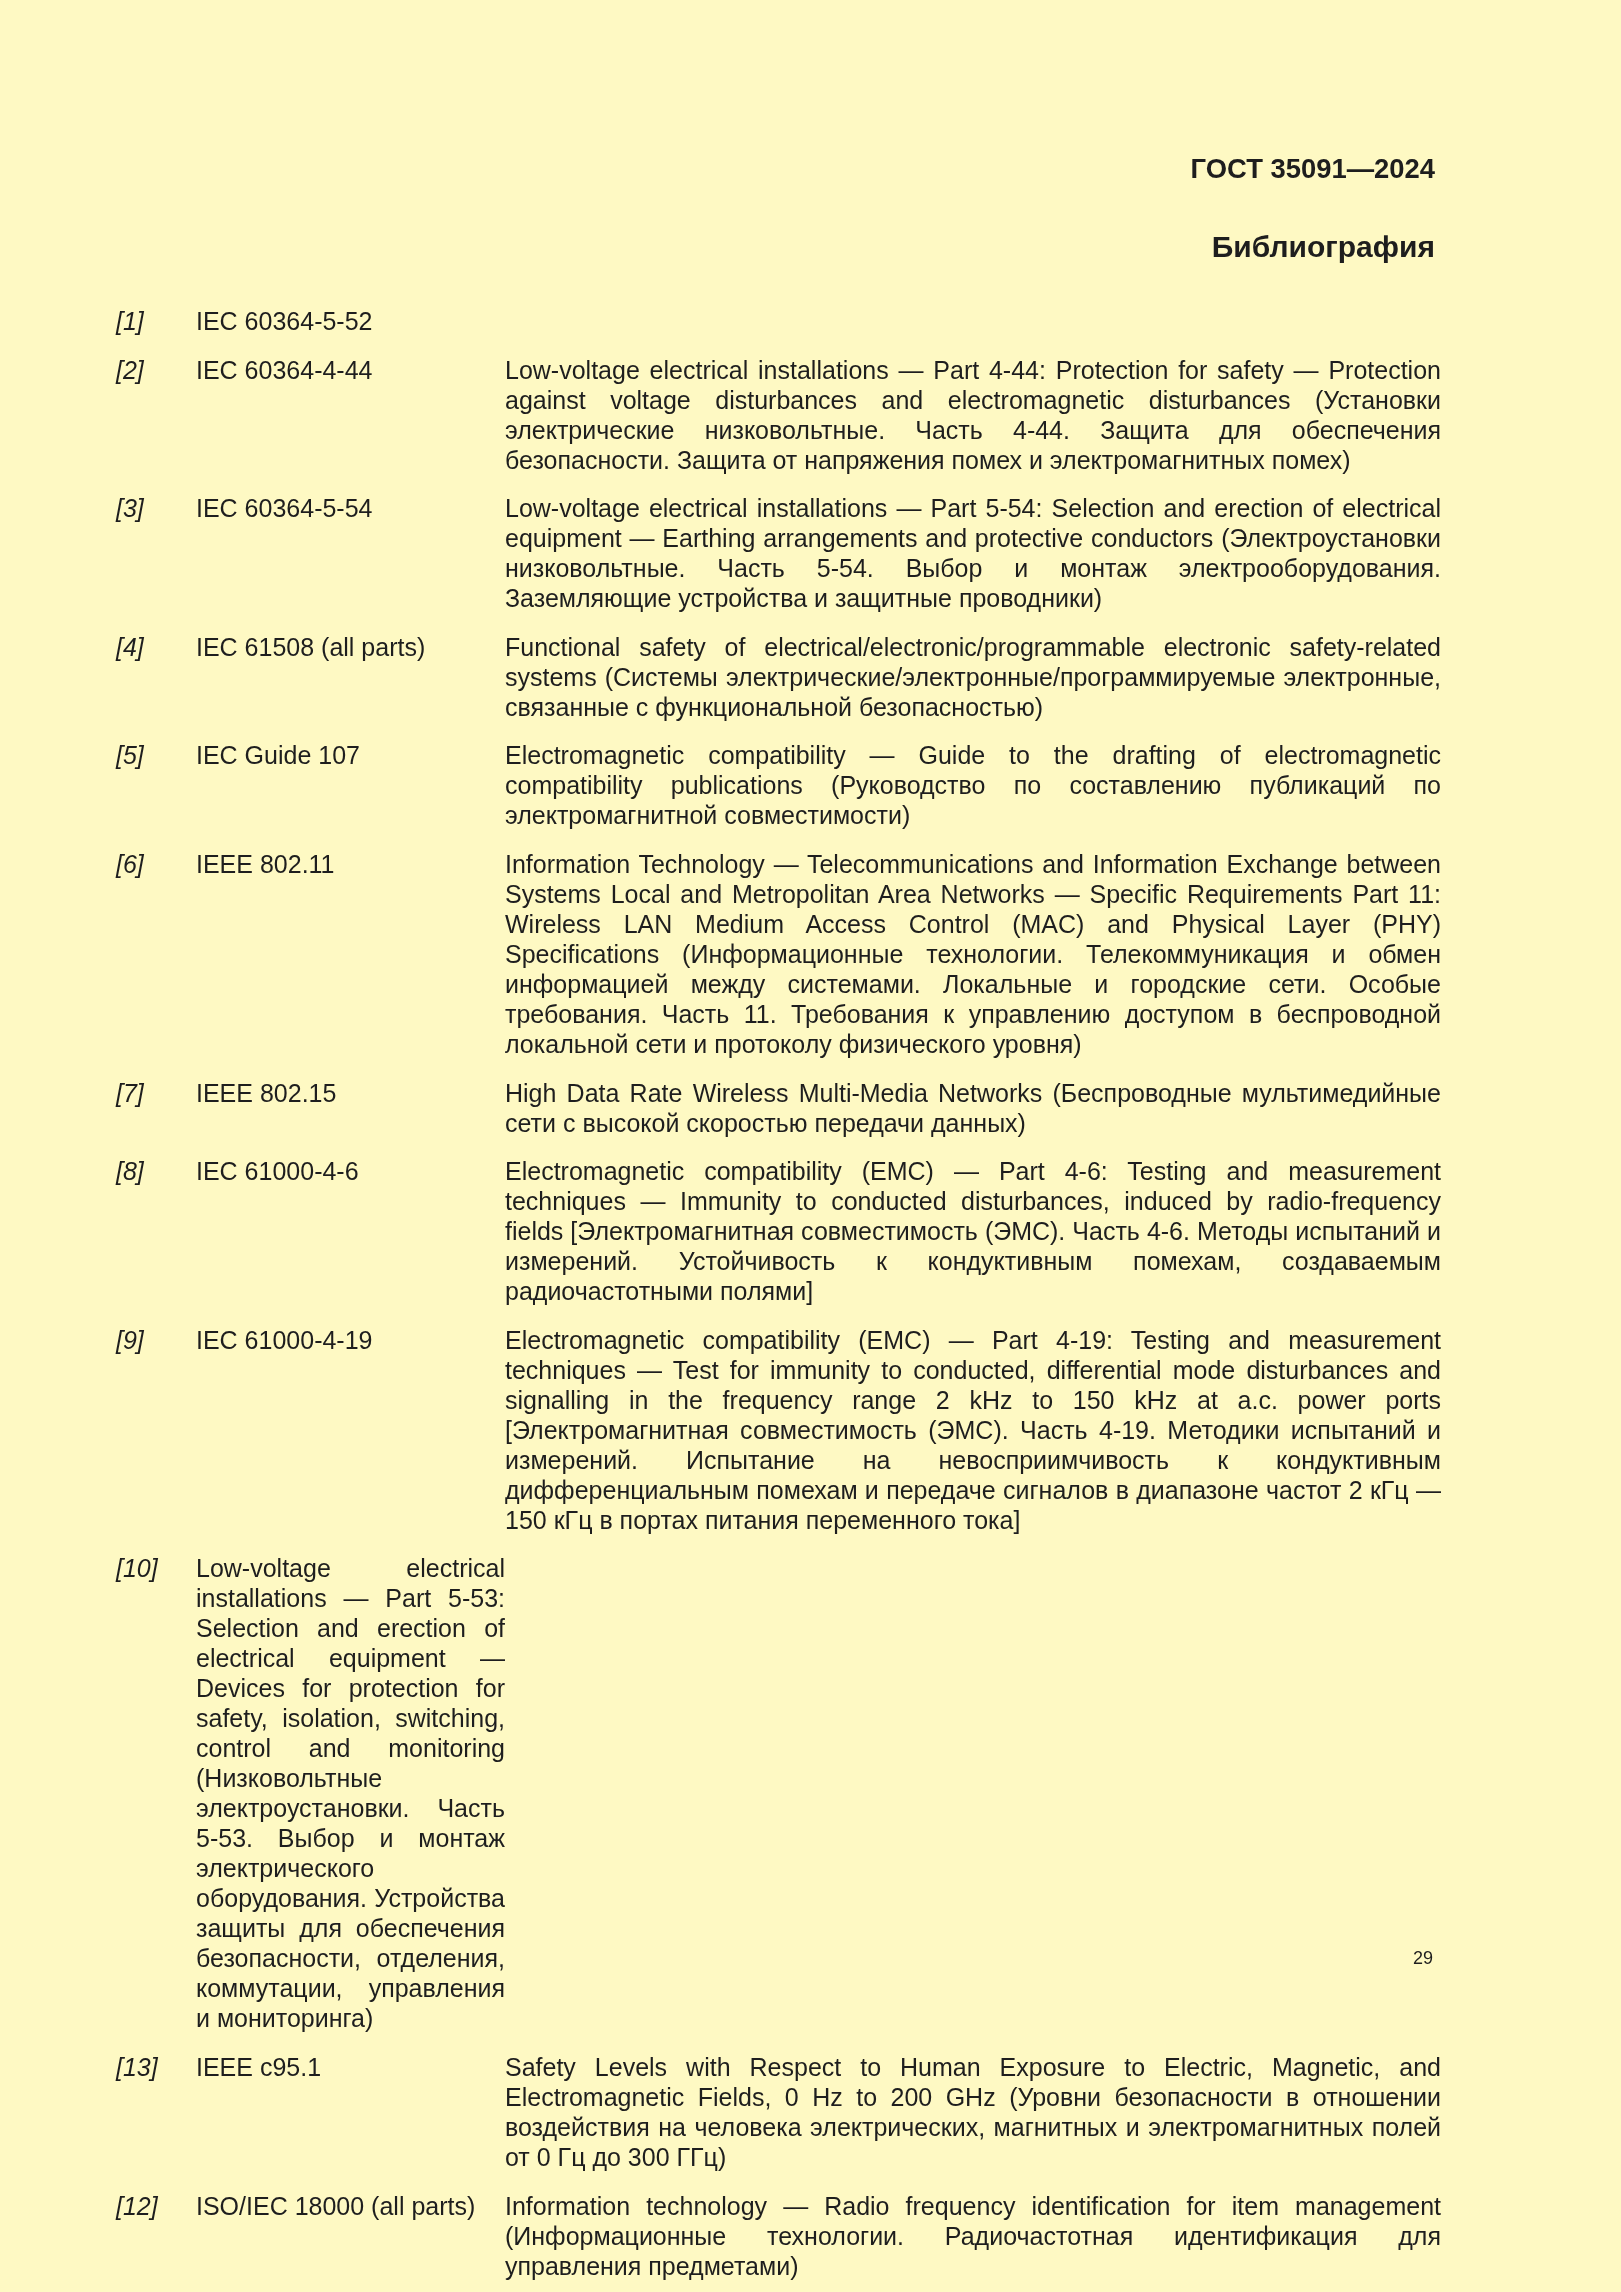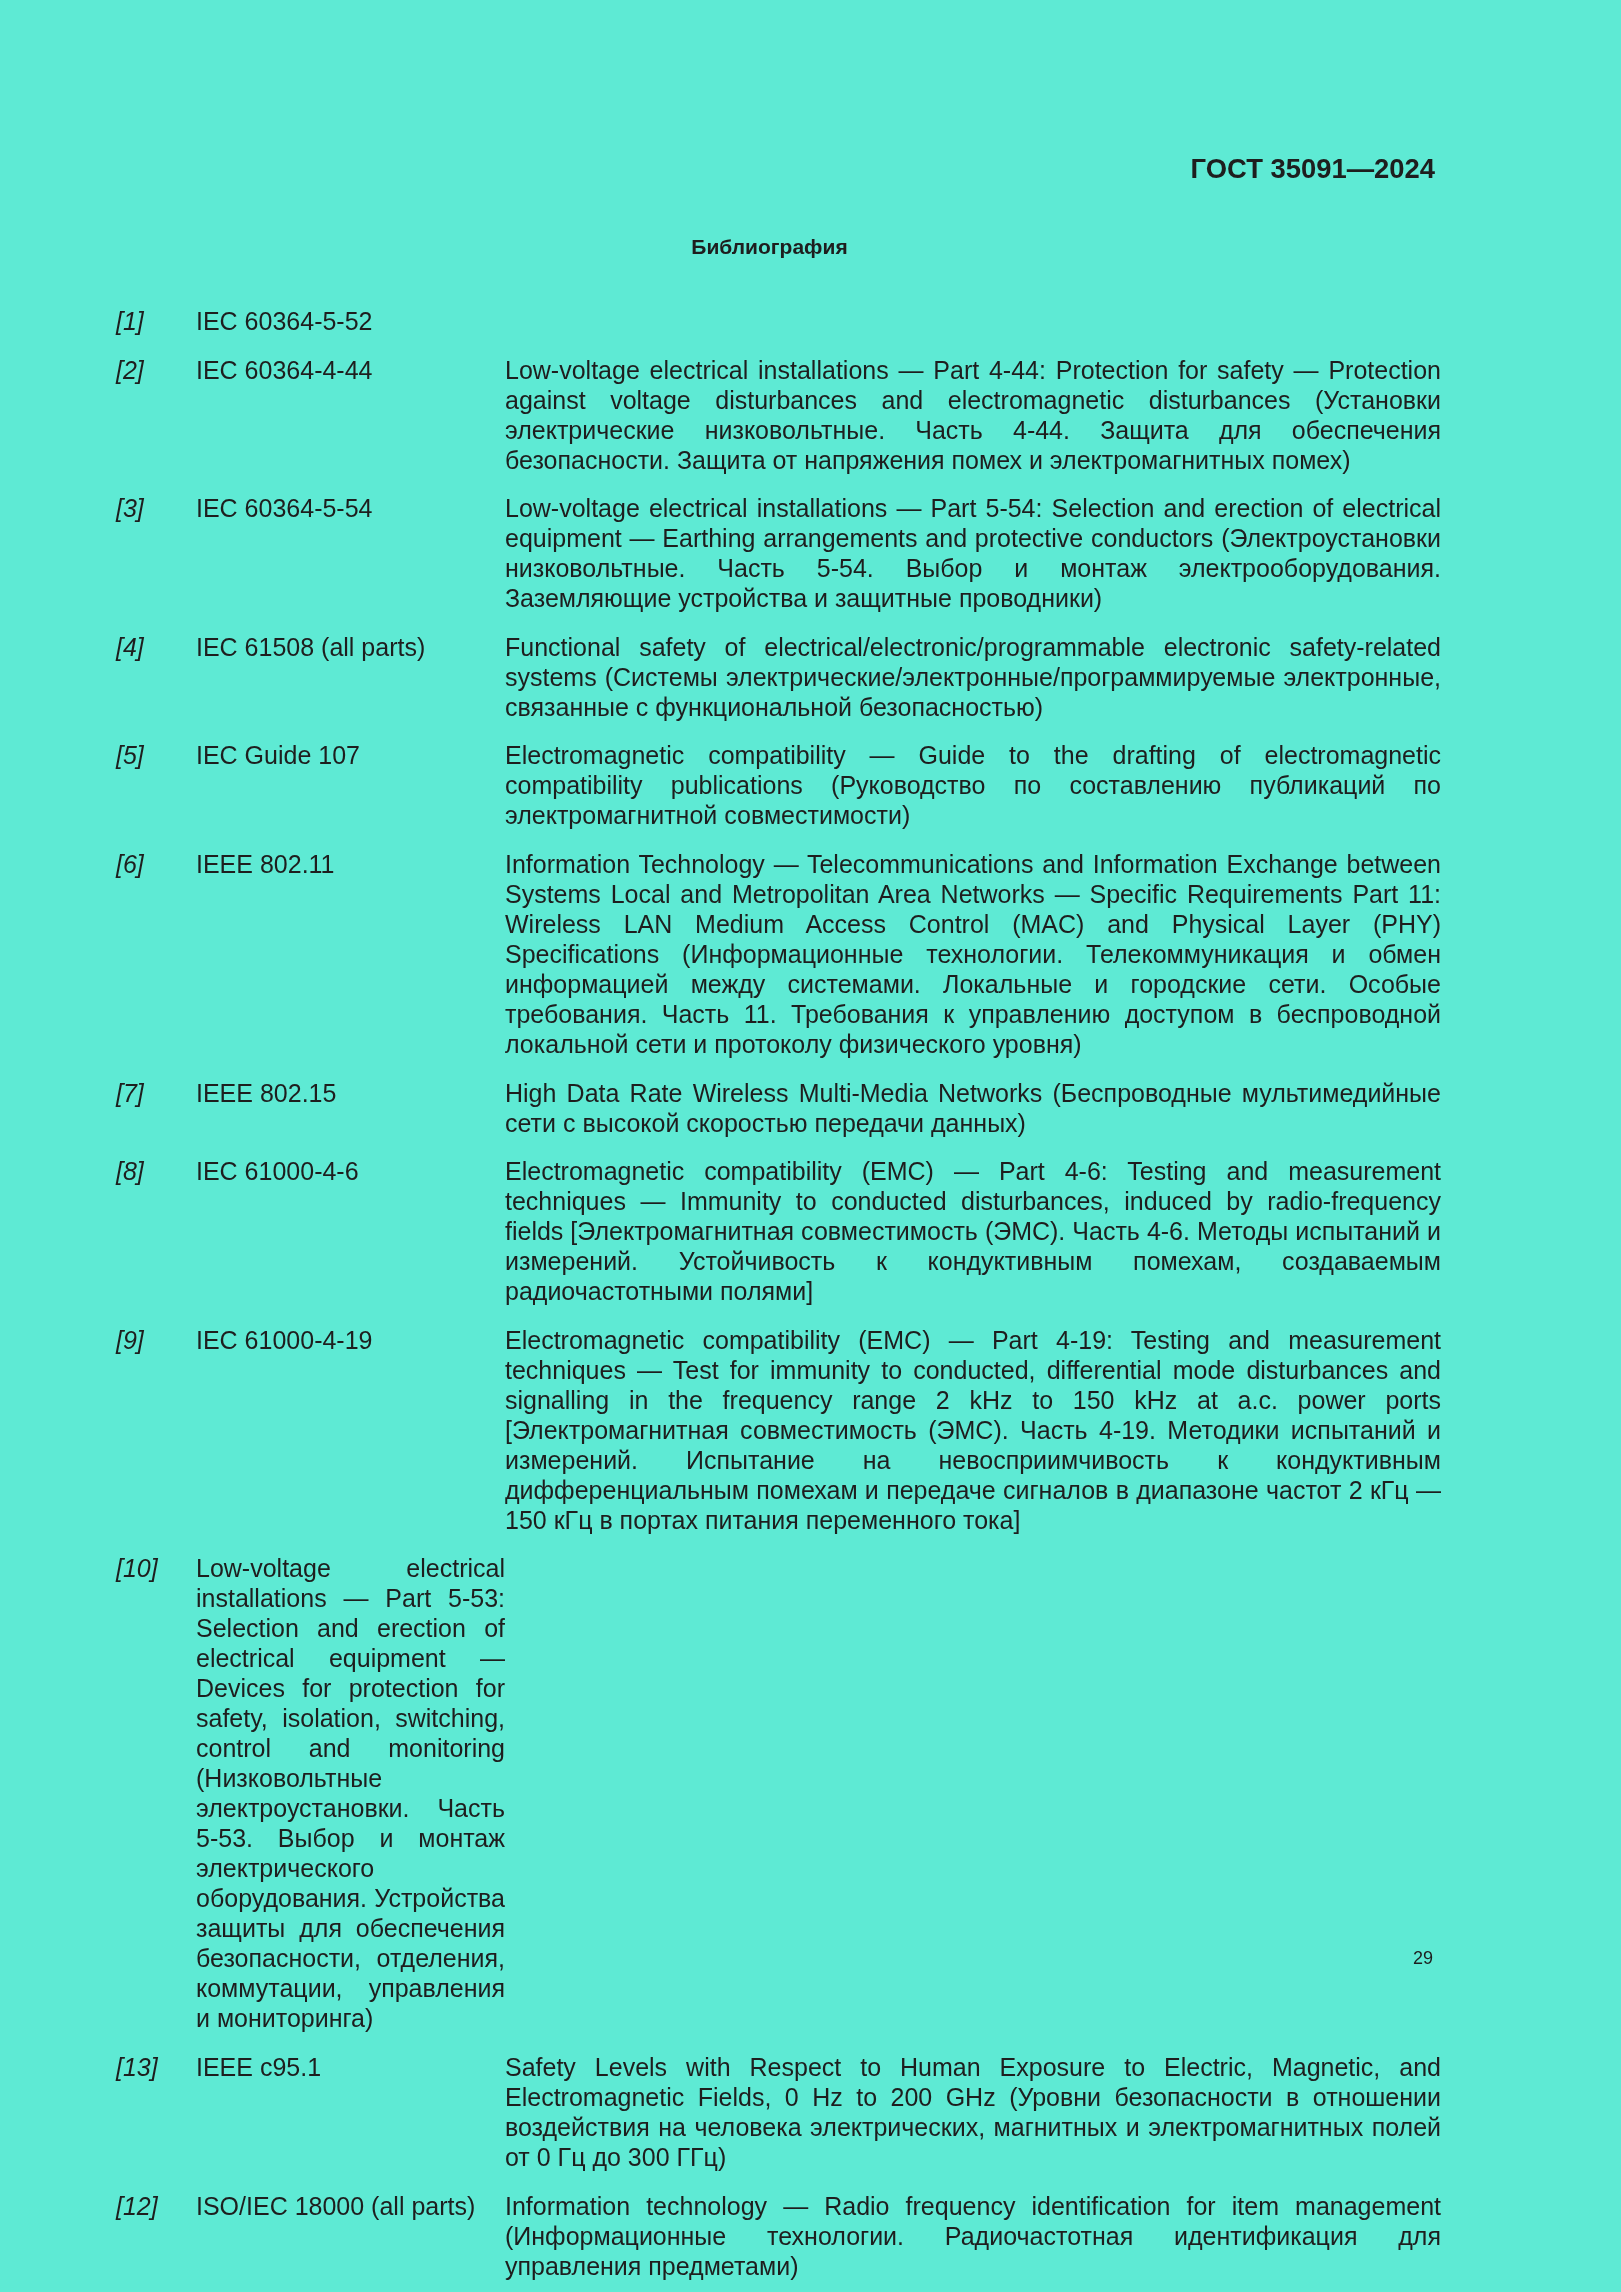--- a/index.html
+++ b/index.html
@@ -4,43 +4,43 @@
 <style>
   html, body {
     margin: 0;
     padding: 0;
     background: #ffffff;
   }
   .page {
     position: relative;
     width: 1621px;
     height: 2293px;
-    background: #5eead4;
+    background: #fef9c3;
     font-family: "Liberation Sans", sans-serif;
     color: #1e1e1e;
     overflow: hidden;
   }
   .doc-header {
     position: absolute;
     top: 153px;
     left: 116px;
     right: 186px;
     text-align: right;
     font-weight: bold;
     font-size: 27.4px;
     line-height: 31px;
   }
   .doc-title {
     position: absolute;
     top: 231px;
     left: 104px;
     right: 186px;
-    text-align: center;
+    text-align: right;
     font-weight: bold;
-    font-size: 21px;
+    font-size: 30px;
     line-height: 31px;
   }
   .bib-list {
     position: absolute;
     top: 306px;
     left: 116px;
     right: 180px;
   }
   .bib-entry {
     display: grid;

